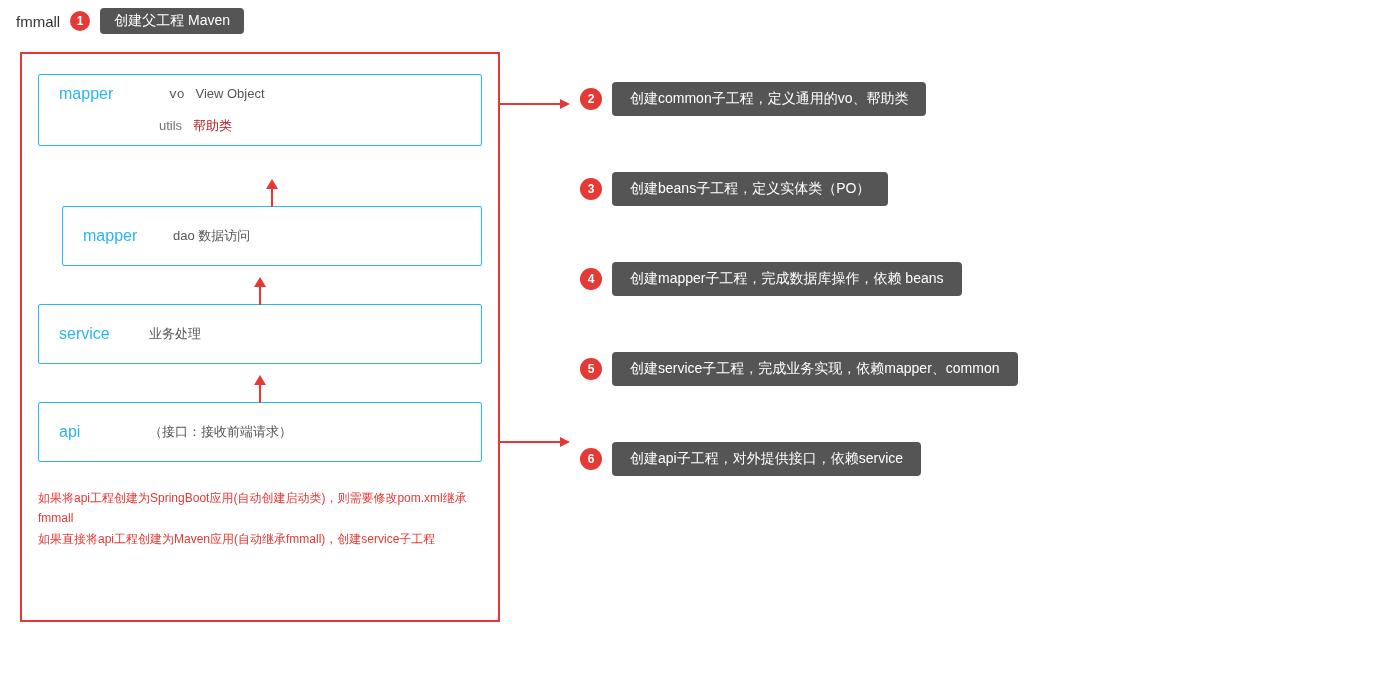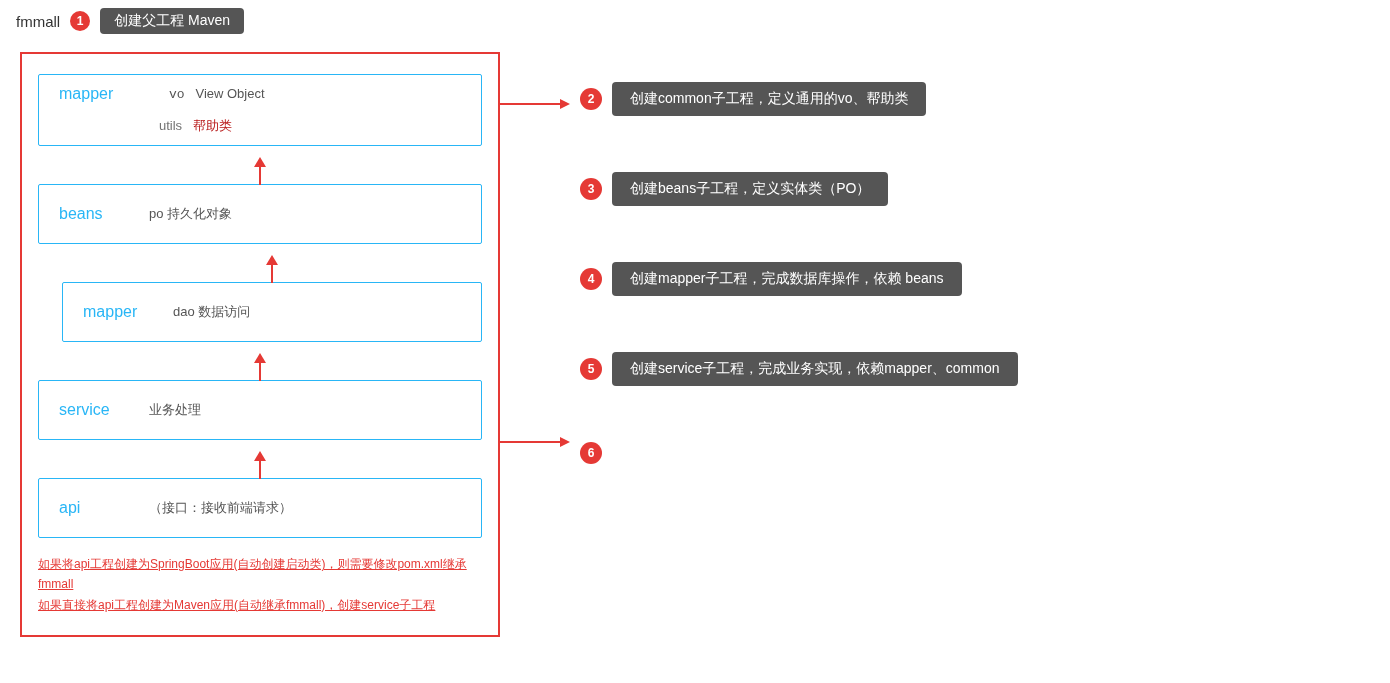--- a/index.html
+++ b/index.html
@@ -114,22 +114,22 @@
       color: #fff;
       padding: 8px 18px;
       border-radius: 4px;
       font-size: 14px;
       white-space: nowrap;
     }
 
     .footnote {
       color: #e53935;
       font-size: 12px;
+      margin-top: 10px;
       line-height: 1.7;
-      text-decoration: underline;
     }
   </style>
 </head>
 <body>
 
 <div class="header">
   <span class="header-title">fmmall</span>
   <span class="badge">1</span>
   <span class="tag-label">创建父工程  Maven</span>
 </div>
@@ -149,29 +149,20 @@
         <span class="module-desc">
           <span style="color:#737373;">utils</span>&nbsp;&nbsp;&nbsp;<span style="color:#b91c1c;">帮助类</span>
         </span>
       </div>
 
     </div>
 
     <div style="height:6px; position:relative;">
     </div>
 
-    <div class="module-box" style="position:relative;">
-
-      <div style="position:absolute; top:-28px; left:50%; transform:translateX(-50%); display:flex; flex-direction:column; align-items:center;">
-        <div style="width:0;height:0;border-left:6px solid transparent;border-right:6px solid transparent;border-bottom:10px solid #e53935;"></div>
-        <div style="width:2px;height:18px;background:#e53935;"></div>
-      </div>
-      <span class="module-name">beans</span>
-      <span class="module-desc">po  持久化对象</span>
-    </div>
 
     <div style="height:6px; position:relative;"></div>
 
     <div class="module-box" style="position:relative;margin-left:24px;">
       <div style="position:absolute; top:-28px; left:50%; transform:translateX(-50%); display:flex; flex-direction:column; align-items:center;">
         <div style="width:0;height:0;border-left:6px solid transparent;border-right:6px solid transparent;border-bottom:10px solid #e53935;"></div>
         <div style="width:2px;height:18px;background:#e53935;"></div>
       </div>
       <span class="module-name">mapper</span>
       <span class="module-desc">dao  数据访问</span>
@@ -234,18 +225,19 @@
         <span class="step-desc">创建mapper子工程，完成数据库操作，依赖 beans</span>
       </div>
 
       <div class="step-row" style="margin-top: 56px;">
         <span class="step-badge">5</span>
         <span class="step-desc">创建service子工程，完成业务实现，依赖mapper、common</span>
       </div>
 
       <div class="step-row" style="margin-top: 56px;">
         <span class="step-badge">6</span>
+        <span class="step-desc">创建api子工程，对外提供接口，依赖service</span>
       </div>
 
     </div>
   </div>
 
 </div>
 
 </body></html>

